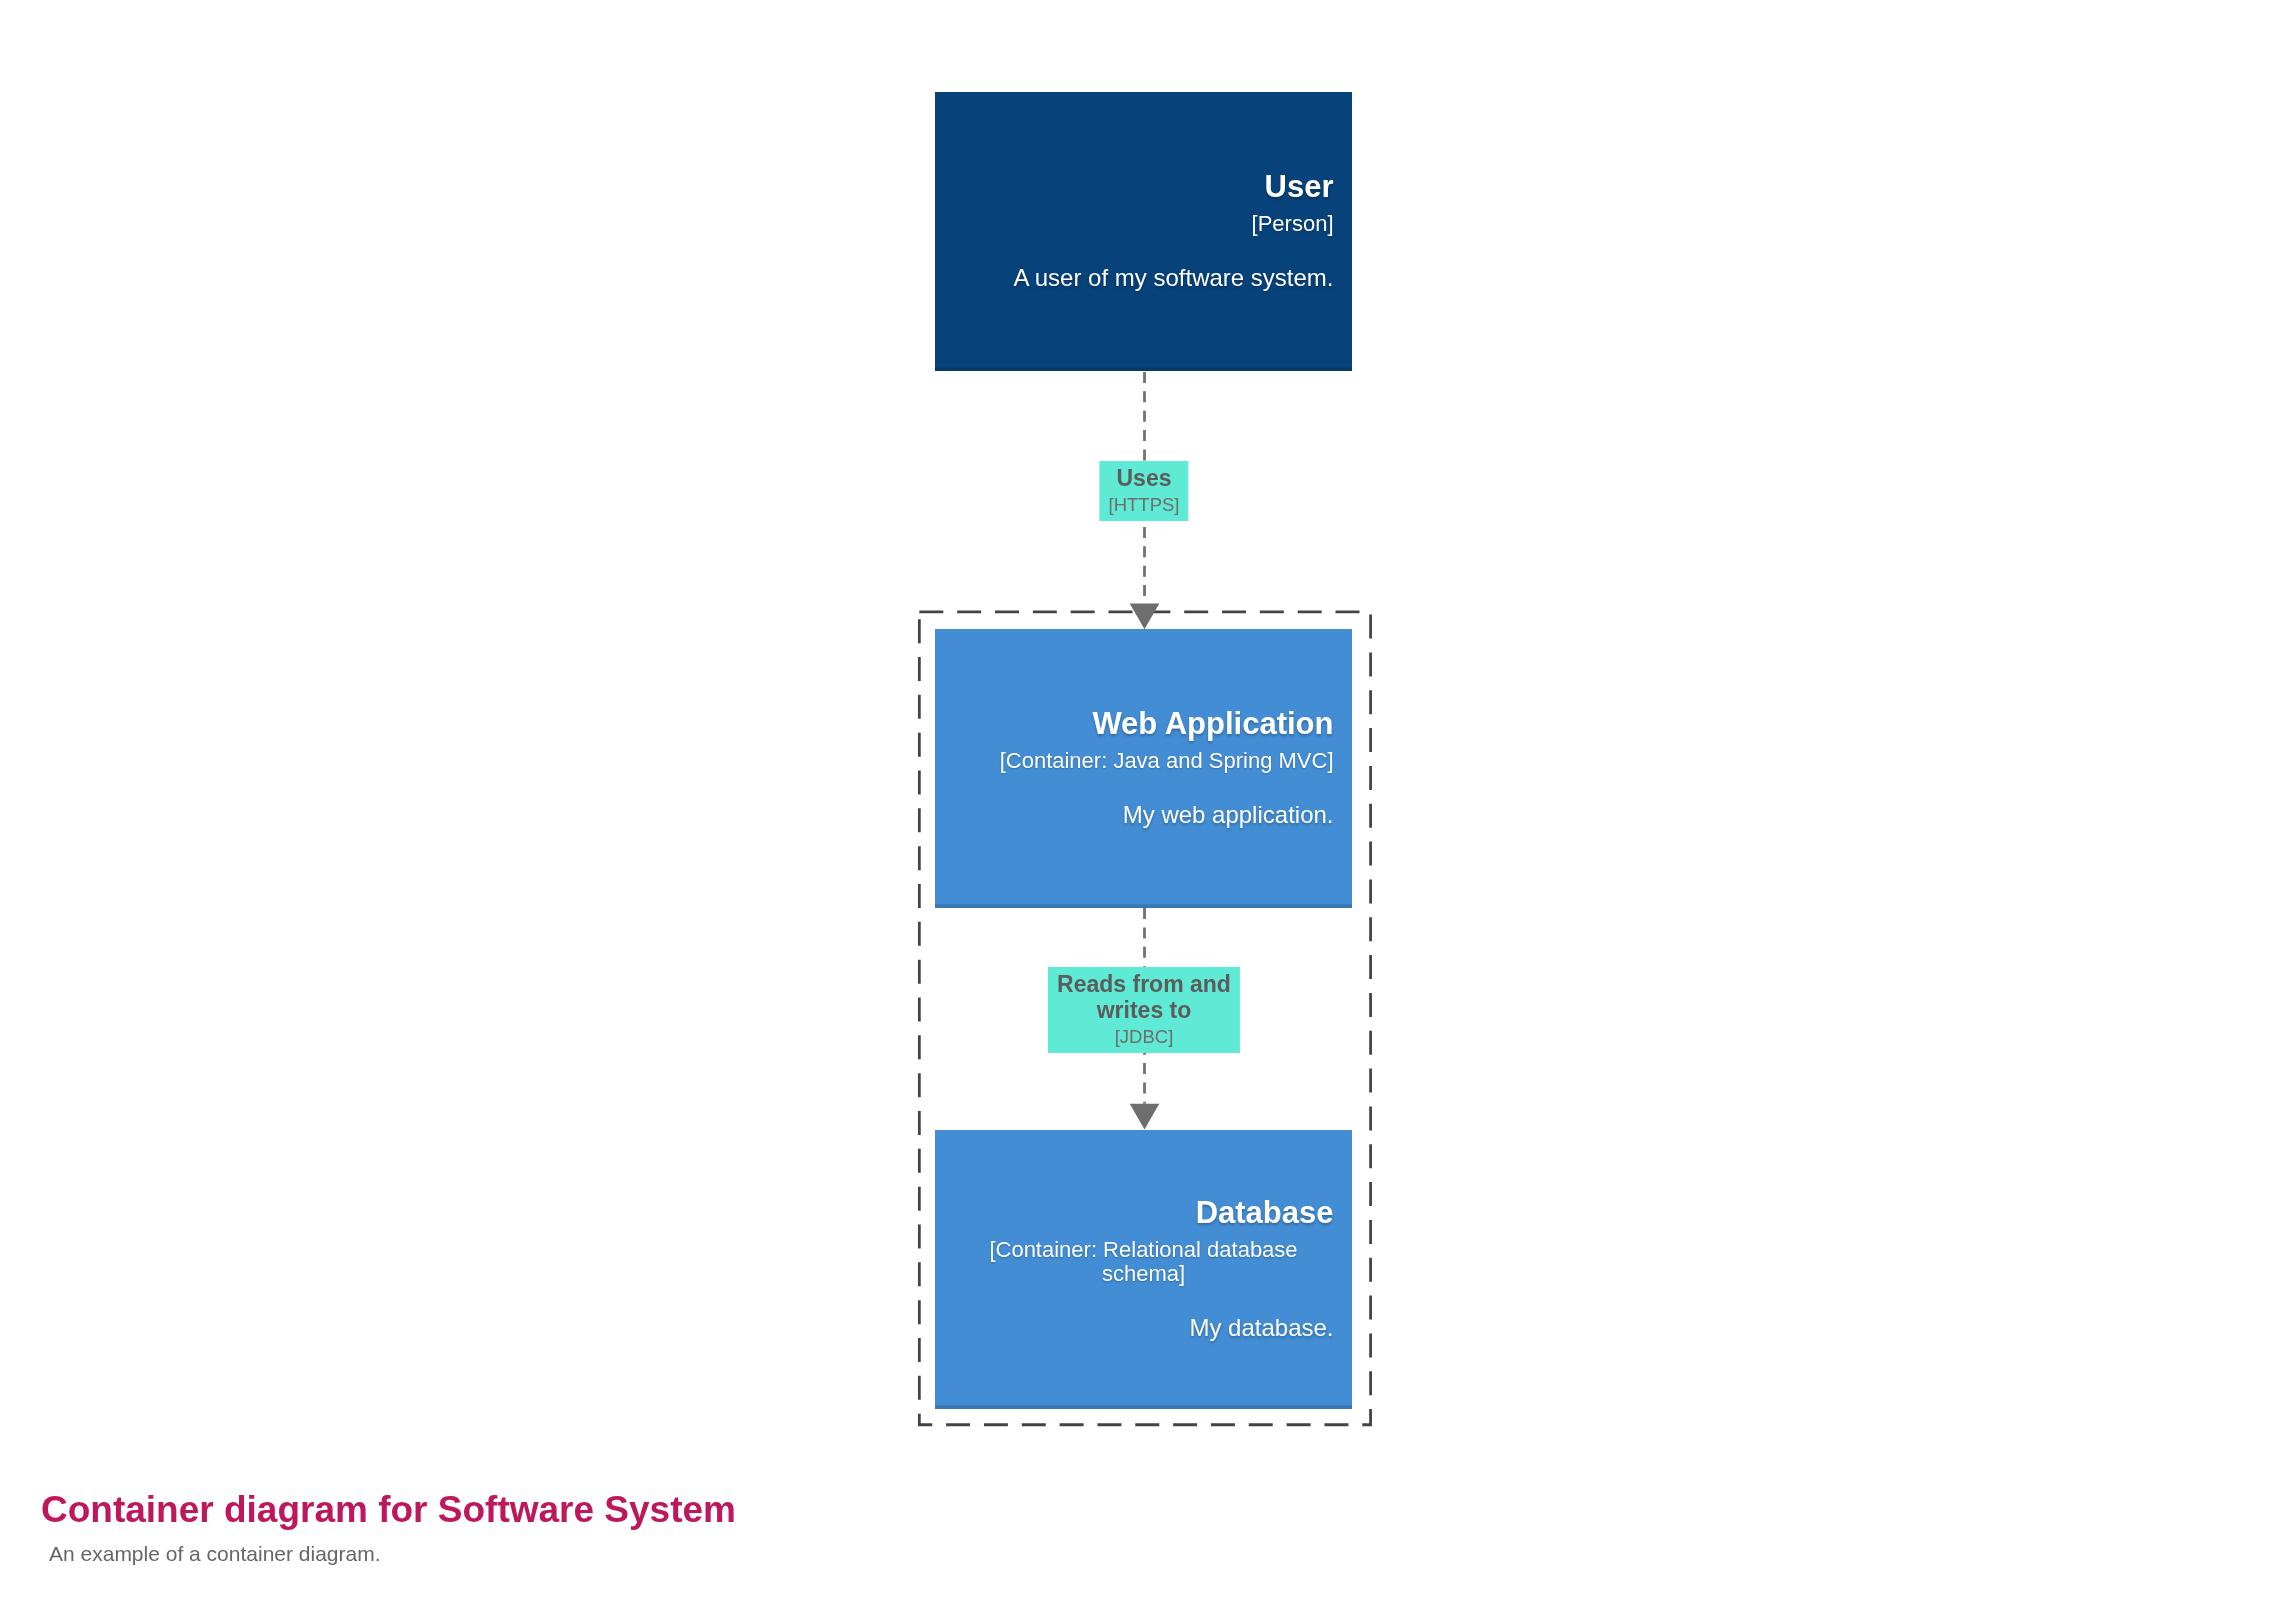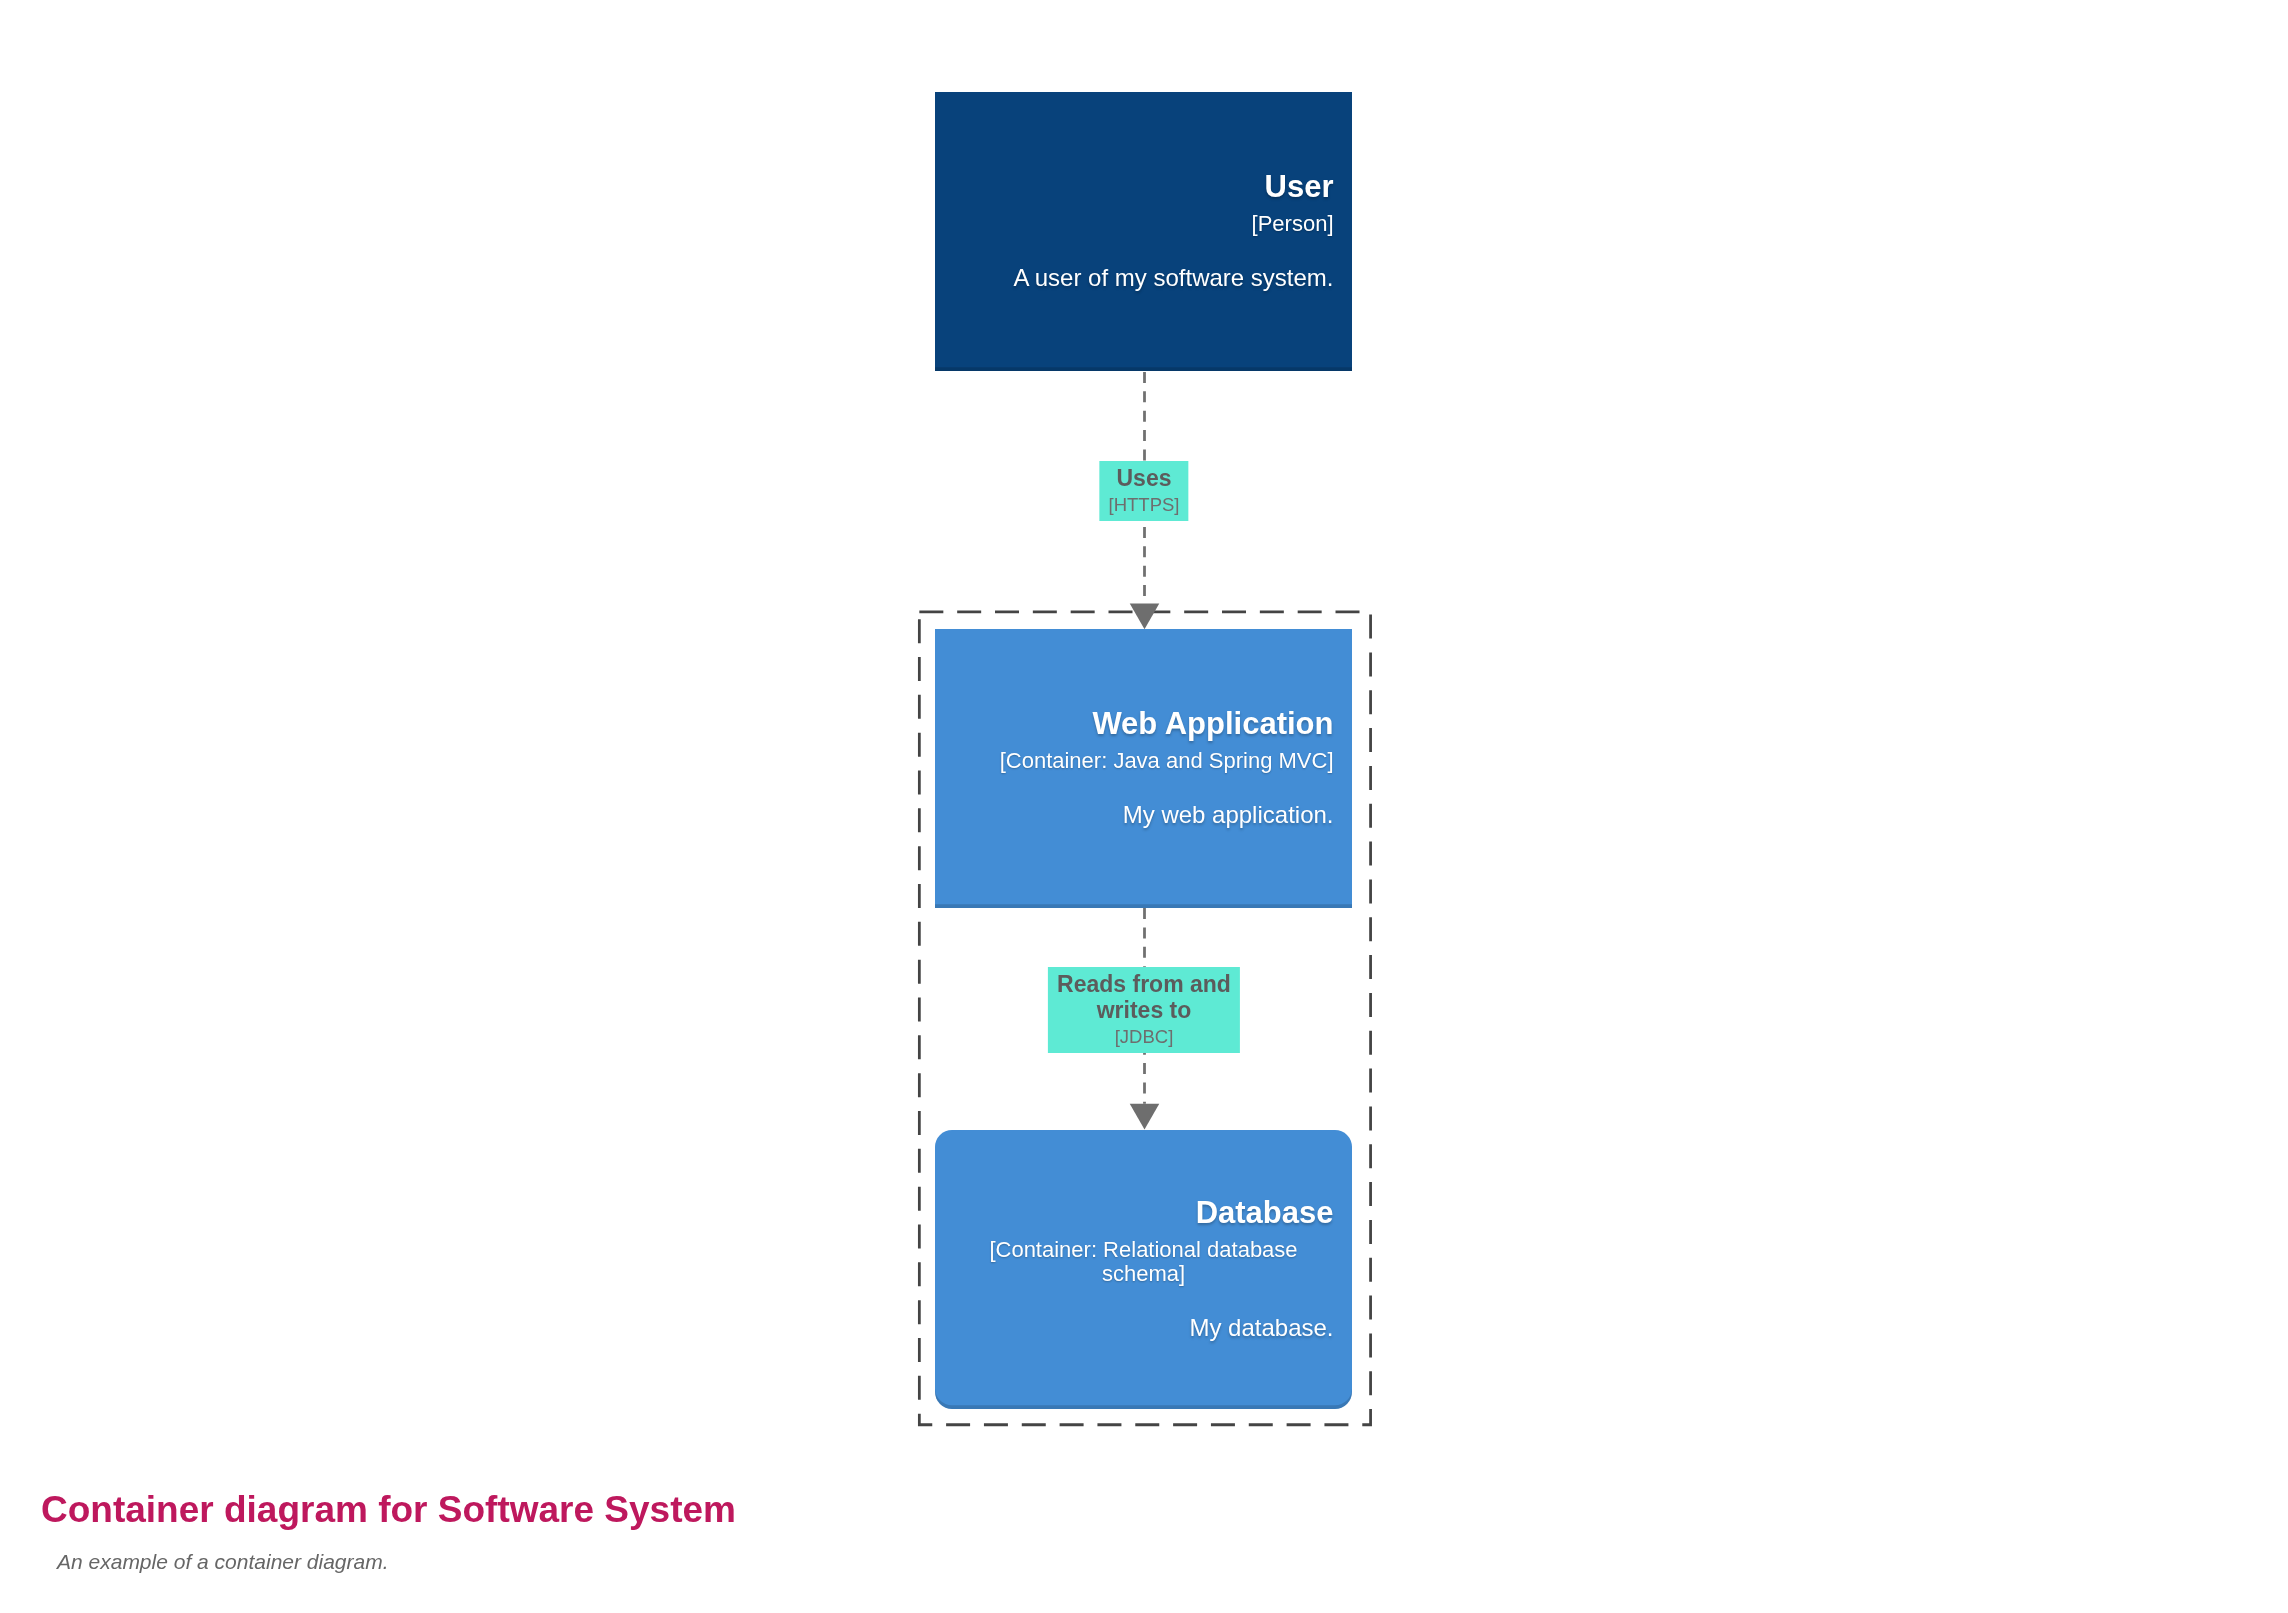--- a/index.html
+++ b/index.html
@@ -63,21 +63,20 @@
   }
   .node-webapp {
     left: 935px;
     top: 629px;
     background: #438dd5;
   }
   .node-database {
     left: 935px;
     top: 1130px;
     background: #438dd5;
-    border-radius: 17px;
   }
   .rel-label {
     position: absolute;
     left: 1144px;
     transform: translateX(-50%);
     text-align: center;
     background: #5eead4;
     padding: 3.7px 9.2px;
     color: #5f5f5f;
   }
@@ -105,22 +104,21 @@
     font-size: 37px;
     font-weight: bold;
     color: #be185d;
     line-height: 1.2;
     margin: 0 0 7.4px 0;
   }
   .footer .footer-line {
     font-size: 21px;
     color: #666666;
     line-height: 1.35;
-    margin: 16px;
-    font-style: italic;
+    margin: 8px;
   }
 </style>
 </head>
 <body>
 
 <div class="canvas">
 
   <svg class="overlay-svg" viewBox="0 0 2480 1748" xmlns="http://www.w3.org/2000/svg">
 
     <rect x="996" y="663" width="489" height="881" fill="none" stroke="#444444" stroke-width="3" stroke-dasharray="26 15"></rect>

